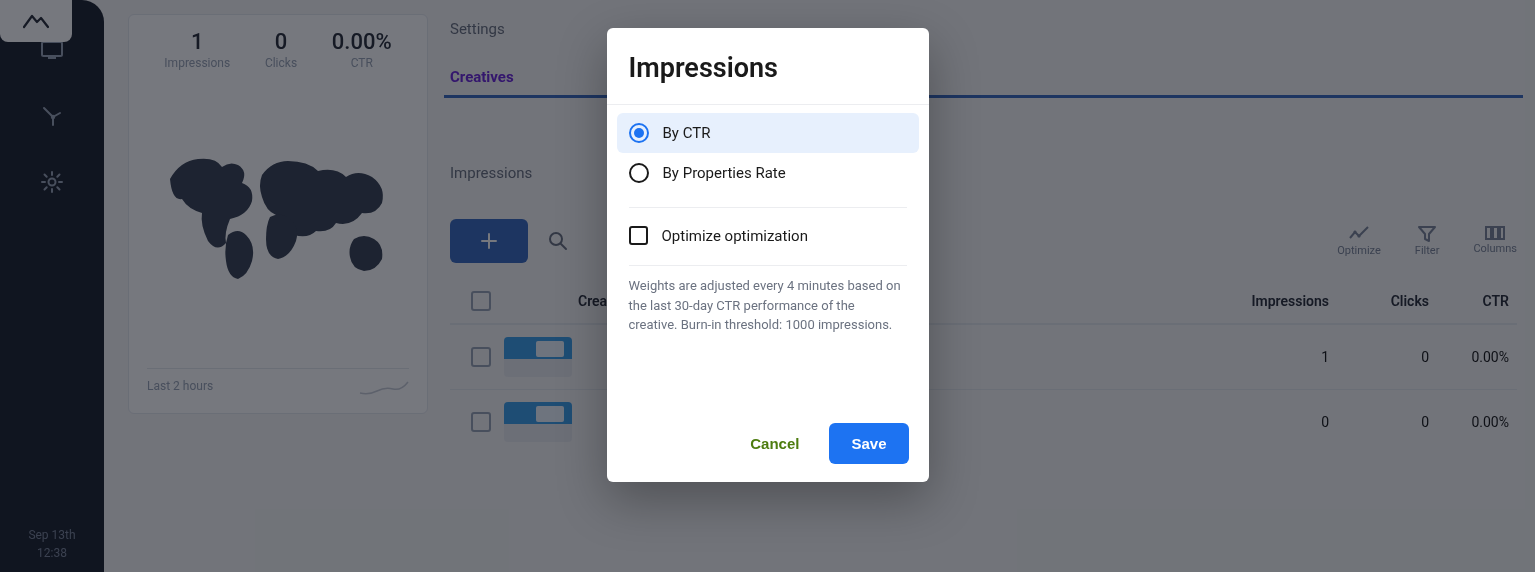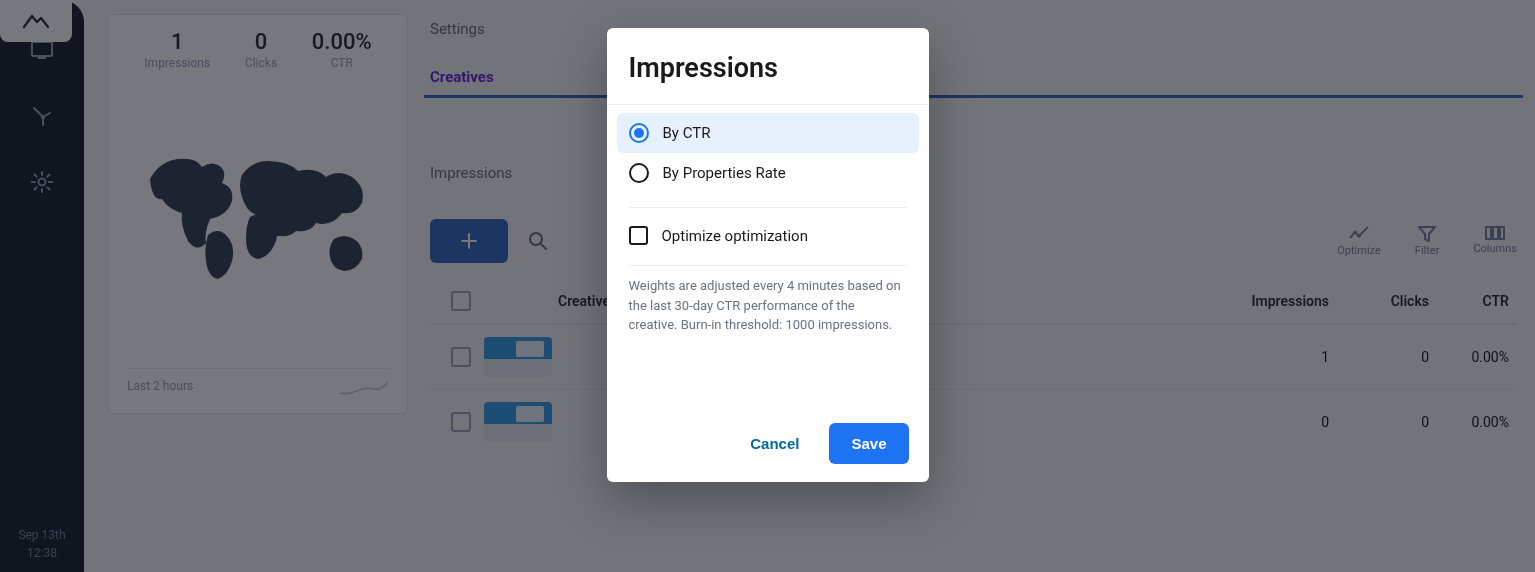--- a/index.html
+++ b/index.html
@@ -15,21 +15,21 @@
   
   .app {
     display: flex;
     width: 100%;
     height: 100%;
     position: relative;
   }
 
   
   .rail {
-    width: 84px;
+    width: 104px;
     background: #1e2430;
     color: #9aa4b5;
     display: flex;
     flex-direction: column;
     align-items: center;
     padding-top: 0;
     position: relative;
     border-top-right-radius: 22px;
   }
 
@@ -329,21 +329,21 @@
     display: flex;
     justify-content: flex-end;
     gap: 16px;
     padding: 70px 20px 18px;
     align-items: center;
   }
   .btn-cancel {
     background: none;
     border: none;
     font-size: 15px;
-    color: #0369a1;
+    color: #4d7c0f;
     font-weight: 600;
     cursor: pointer;
     padding: 10px 14px;
   }
   .btn-save {
     background: #1d73f2;
     border: none;
     font-size: 15px;
     font-weight: 600;
     color: #fff;

